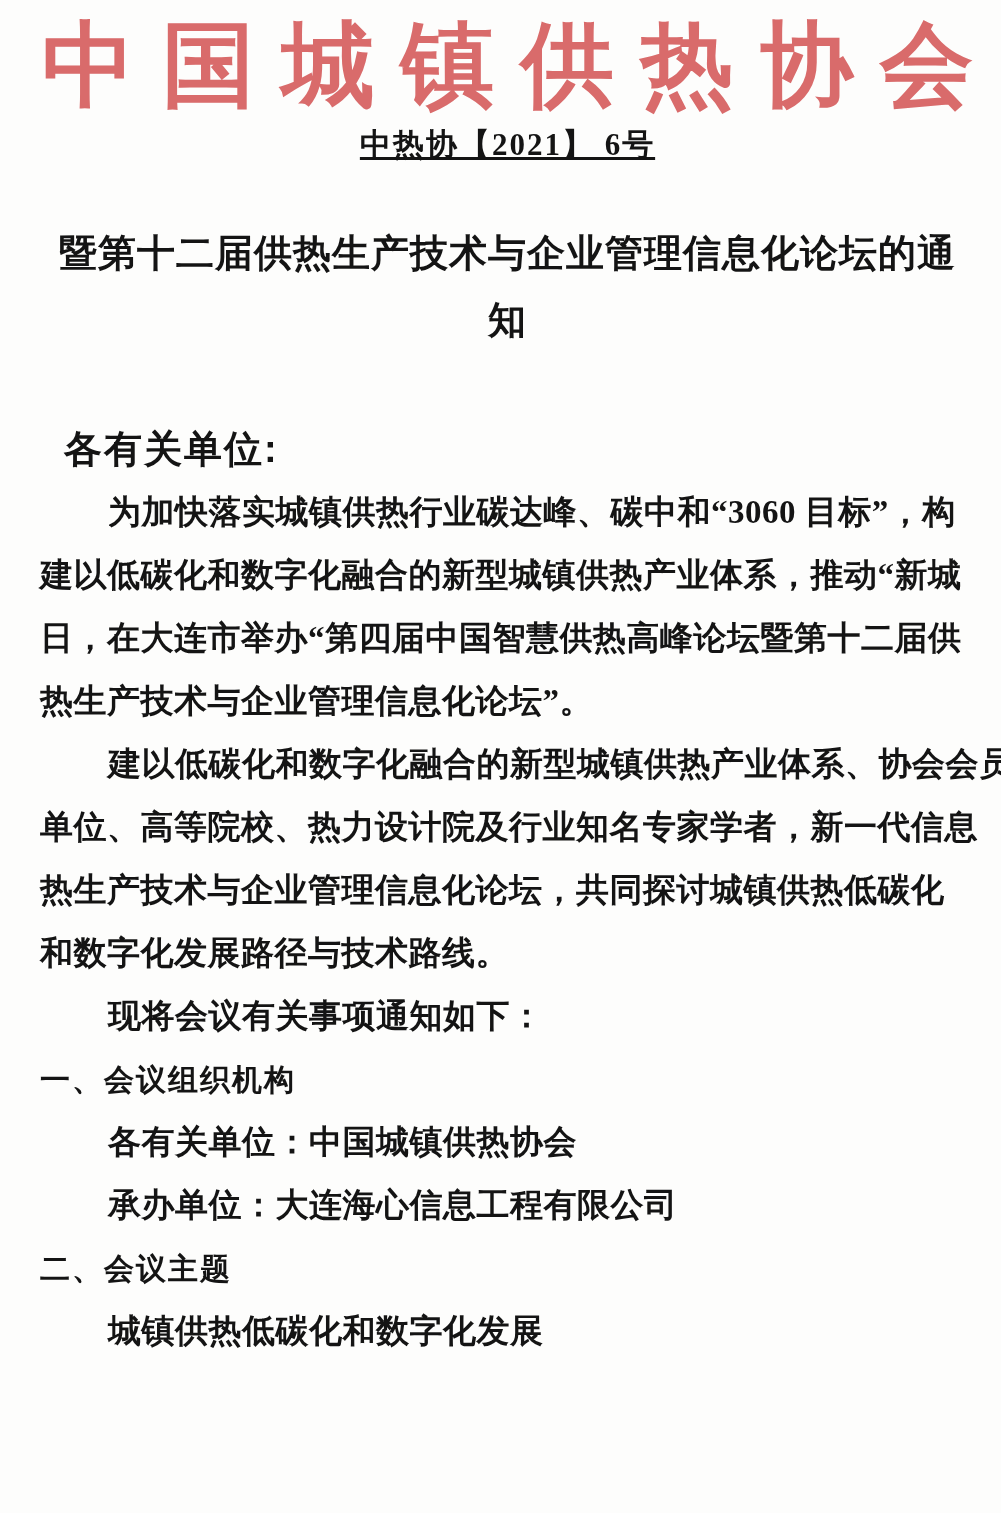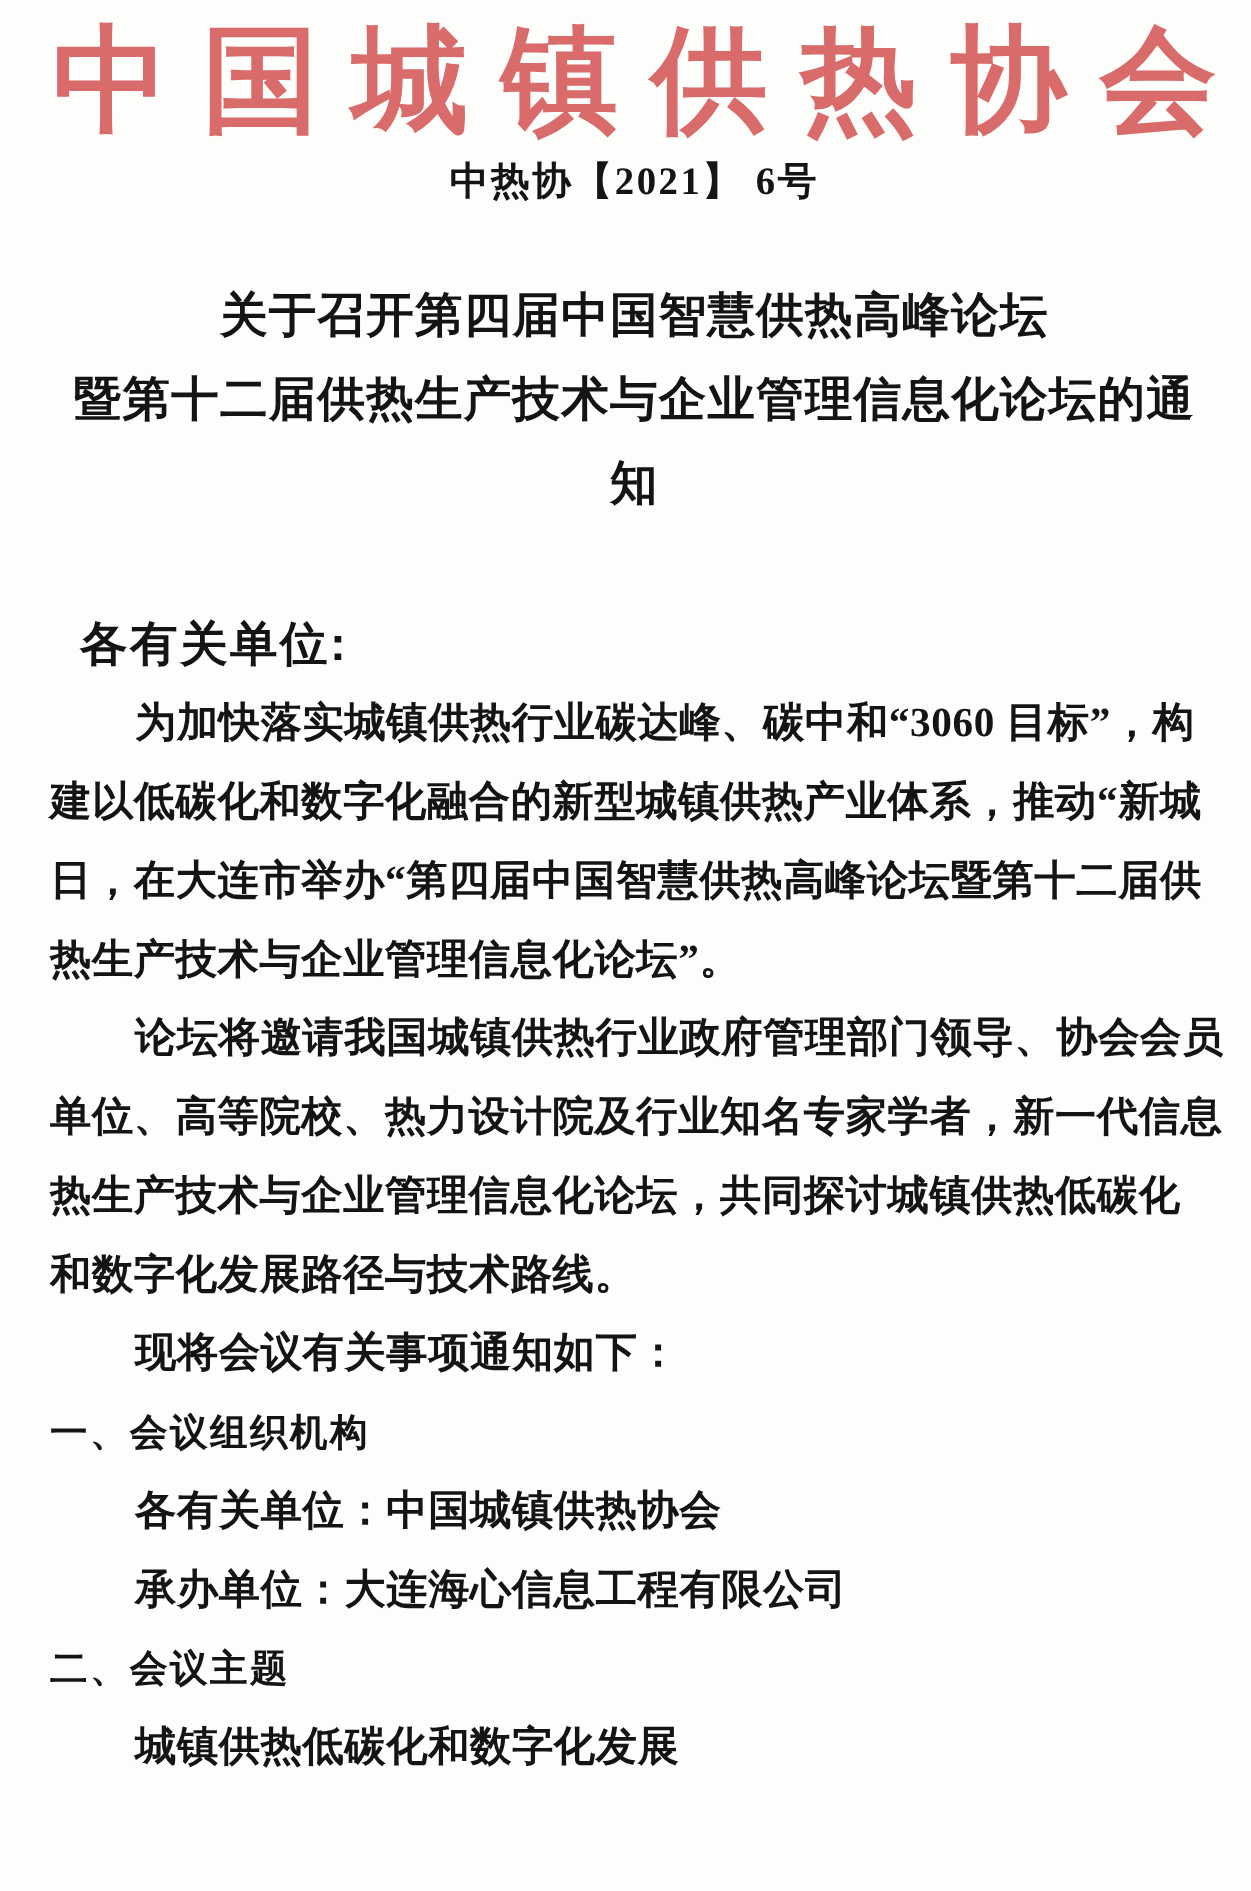--- a/index.html
+++ b/index.html
@@ -30,20 +30,21 @@
     line-height: 104px;
     padding: 0 2px;
   }
   .doc-number {
     margin-top: 6px;
     text-align: center;
     font-size: 31px;
     font-weight: 700;
     line-height: 42px;
     letter-spacing: 2px;
+    text-decoration: underline;
   }
   .title {
     margin-top: 54px;
     text-align: center;
     font-weight: 700;
     font-size: 38px;
     line-height: 67px;
     letter-spacing: 1px;
   }
   .salutation {
@@ -85,35 +86,34 @@
     <span>镇</span>
     <span>供</span>
     <span>热</span>
     <span>协</span>
     <span>会</span>
   </div>
 
   <div class="doc-number">中热协【2021】 6号</div>
 
   <div class="title">
-    <div>关于召开第四届中国智慧供热高峰论坛</div>
     <div>暨第十二届供热生产技术与企业管理信息化论坛的通知</div>
   </div>
 
   <div class="salutation">各有关单位:</div>
 
   <div>
     <div class="b-line indent">为加快落实城镇供热行业碳达峰、碳中和“3060 目标”，构</div>
     <div class="b-line">建以低碳化和数字化融合的新型城镇供热产业体系，推动“新城</div>
     <div class="b-line">日，在大连市举办“第四届中国智慧供热高峰论坛暨第十二届供</div>
     <div class="b-line">热生产技术与企业管理信息化论坛”。</div>
   </div>
 
   <div>
-    <div class="b-line indent">论坛将邀请我国城镇供热行业政府管理部门领导、协会会员</div>
+    <div class="b-line indent">建以低碳化和数字化融合的新型城镇供热产业体系、协会会员</div>
     <div class="b-line">单位、高等院校、热力设计院及行业知名专家学者，新一代信息</div>
     <div class="b-line">热生产技术与企业管理信息化论坛，共同探讨城镇供热低碳化</div>
     <div class="b-line">和数字化发展路径与技术路线。</div>
   </div>
 
   <div class="b-line indent">现将会议有关事项通知如下：</div>
 
   <div class="heading">一、会议组织机构</div>
 
   <div>

